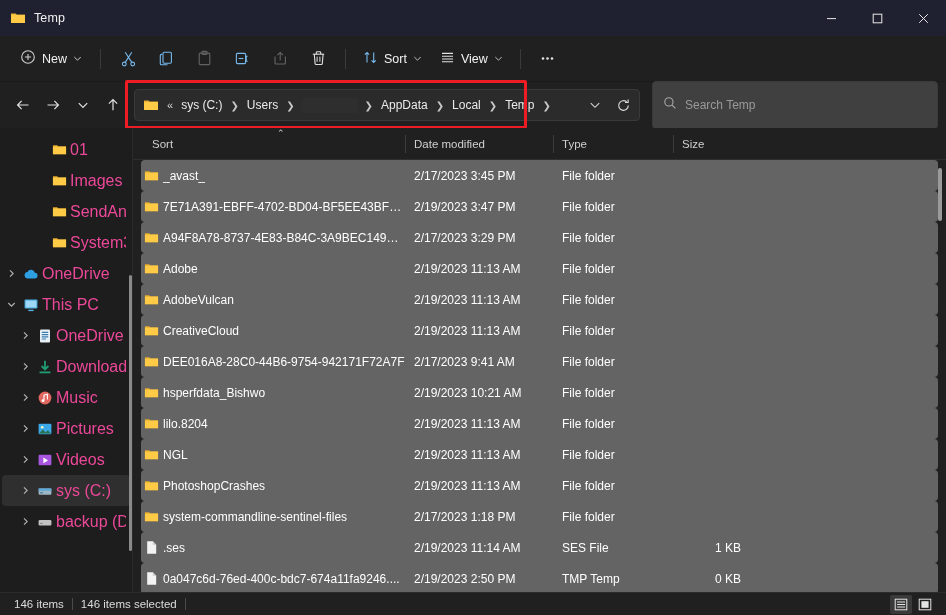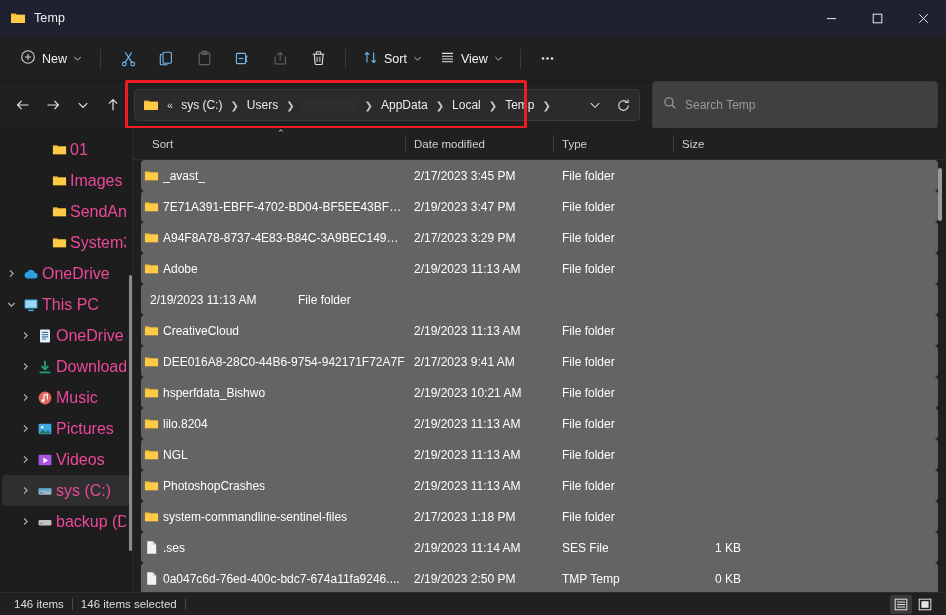--- a/index.html
+++ b/index.html
@@ -683,20 +683,29 @@
                   <path d="M1 4.8h14v8.2H1z" fill="#ffca46"></path>
                 </svg>
               </span>
               <span class="nm">Adobe</span>
             </div>
             <div class="cell date">2/19/2023 11:13 AM</div>
             <div class="cell type">File folder</div>
             <div class="cell size"></div>
           </div>
           <div class="row">
+            <div class="cell name">
+              <span style="display:flex;align-items:center;">
+                <svg width="15" height="15" viewBox="0 0 16 16">
+                  <path d="M1 3.4h4.6l1.2 1.4H15v8.2H1z" fill="#e0a62c"></path>
+                  <path d="M1 4.8h14v8.2H1z" fill="#ffca46"></path>
+                </svg>
+              </span>
+              <span class="nm">AdobeVulcan</span>
+            </div>
             <div class="cell date">2/19/2023 11:13 AM</div>
             <div class="cell type">File folder</div>
             <div class="cell size"></div>
           </div>
           <div class="row">
             <div class="cell name">
               <span style="display:flex;align-items:center;">
                 <svg width="15" height="15" viewBox="0 0 16 16">
                   <path d="M1 3.4h4.6l1.2 1.4H15v8.2H1z" fill="#e0a62c"></path>
                   <path d="M1 4.8h14v8.2H1z" fill="#ffca46"></path>

